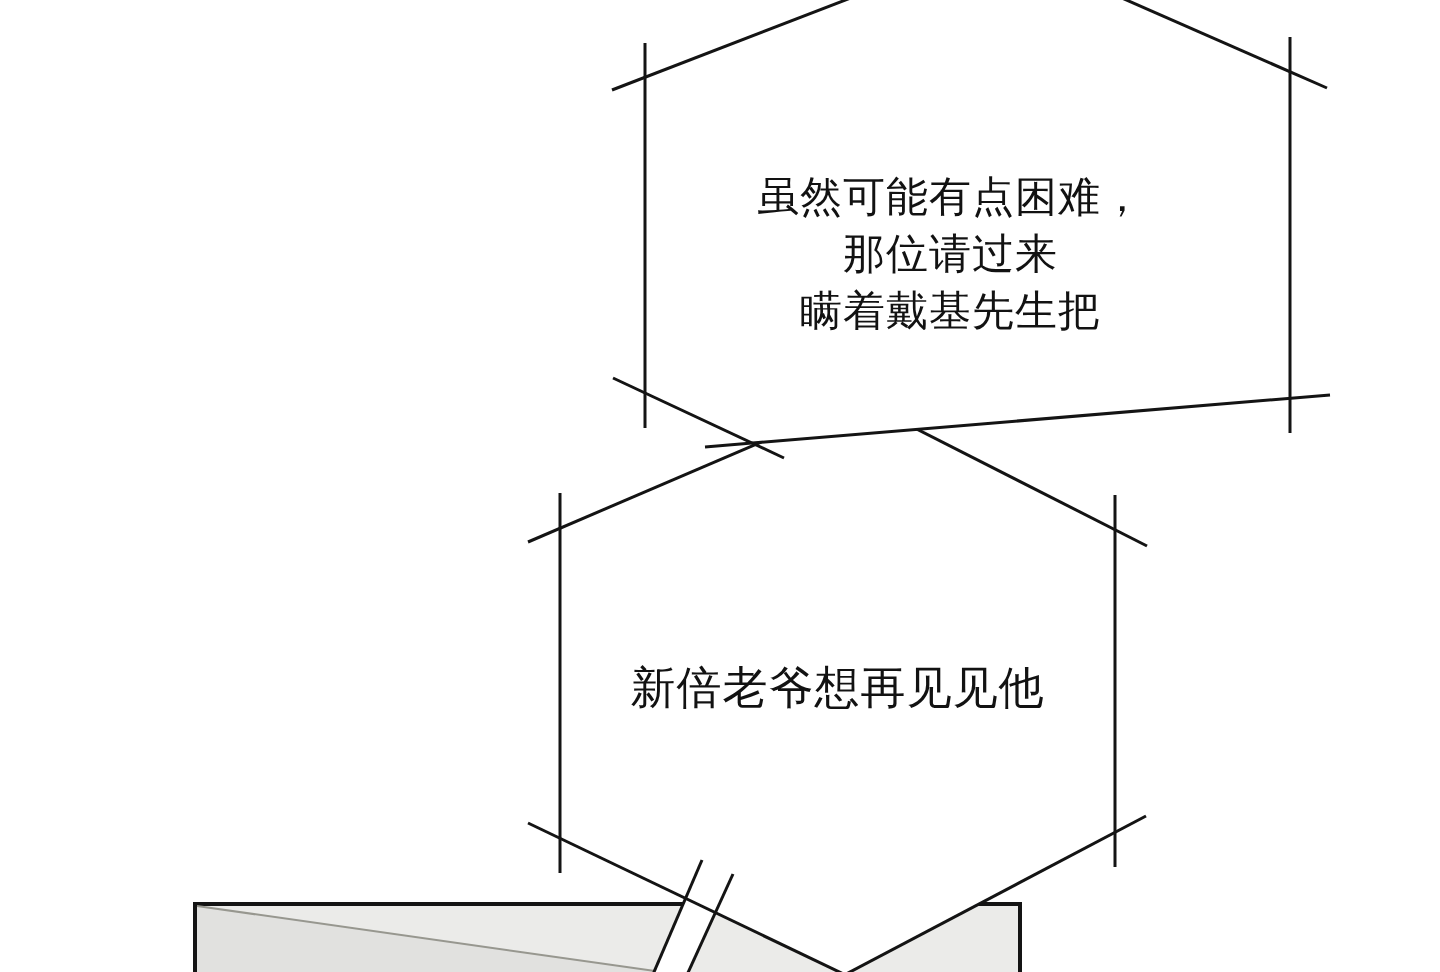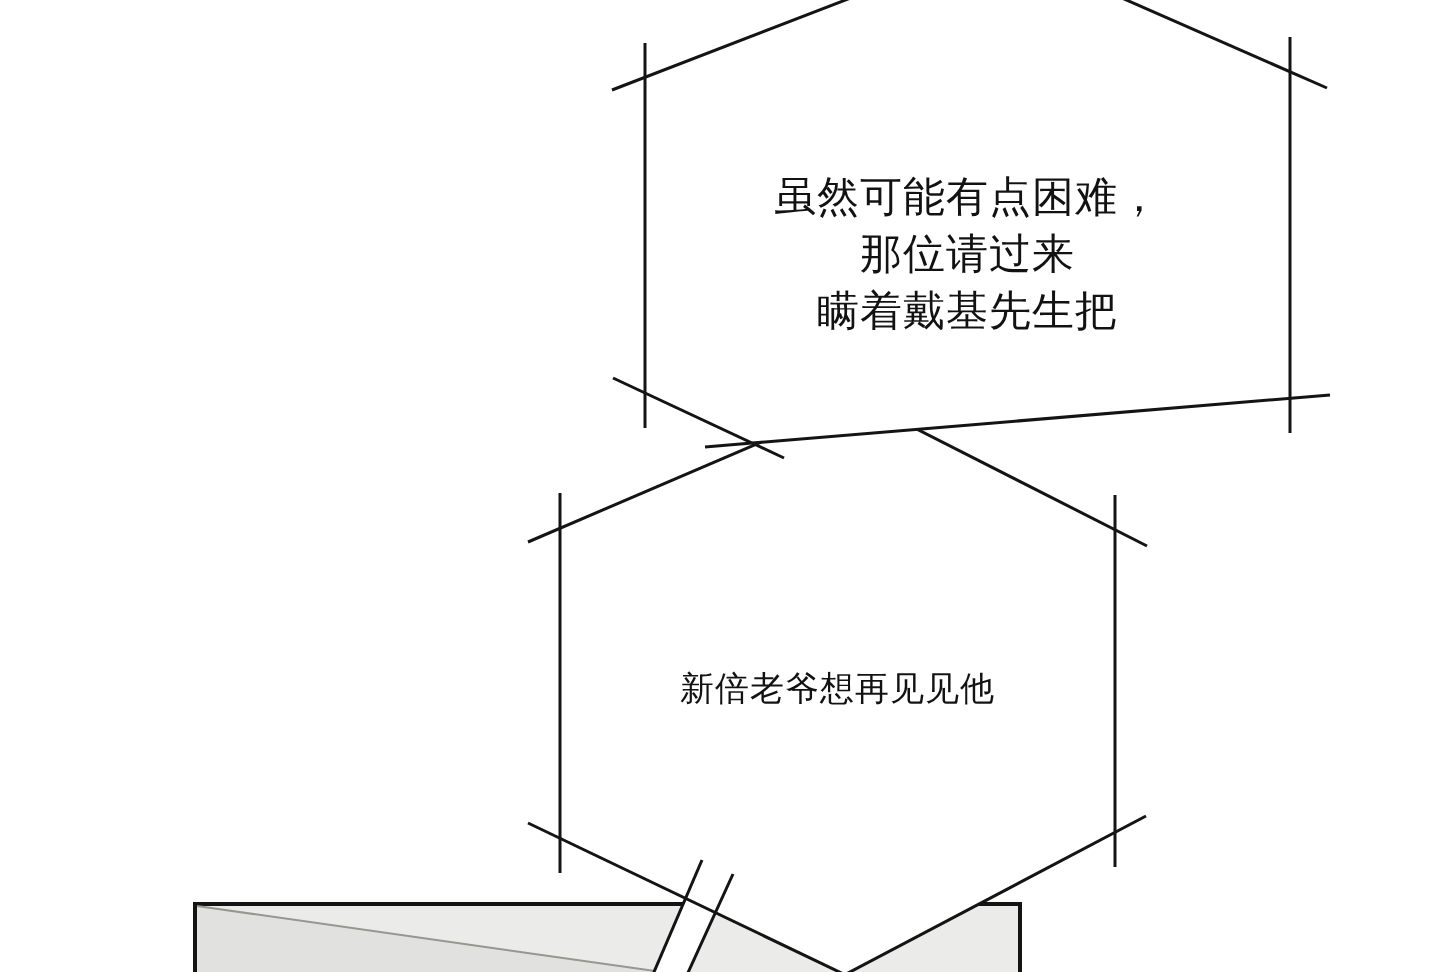--- a/index.html
+++ b/index.html
@@ -21,31 +21,31 @@
     top: 0;
   }
   .bubble-text {
     position: absolute;
     text-align: center;
     color: #121212;
     letter-spacing: 1px;
     white-space: nowrap;
   }
   #bubble-top-text {
-    left: 645px;
+    left: 628px;
     top: 168px;
     width: 645px;
     font-size: 42px;
     line-height: 57px;
   }
   #bubble-bottom-text {
     left: 560px;
     top: 658px;
     width: 555px;
-    font-size: 34px;
+    font-size: 45px;
     line-height: 60px;
   }
 </style>
 </head>
 <body>
 
 <div id="stage">
 
   <svg id="art" width="1440" height="972" viewBox="0 0 1440 972">
 

